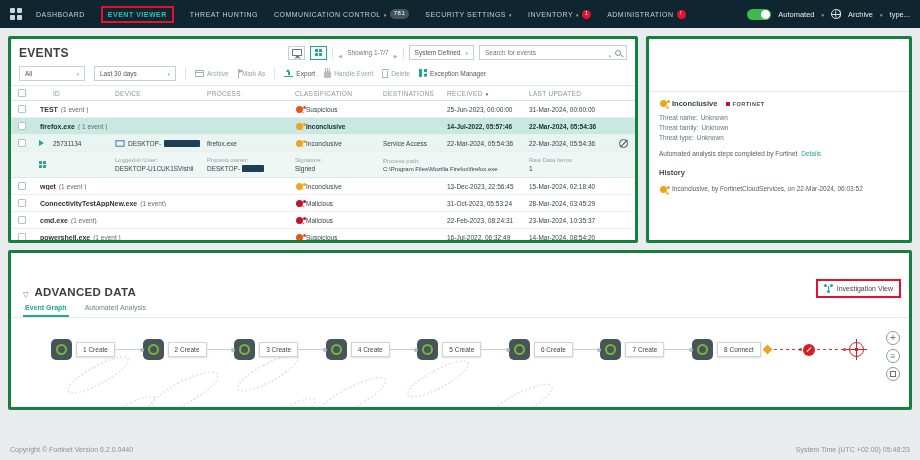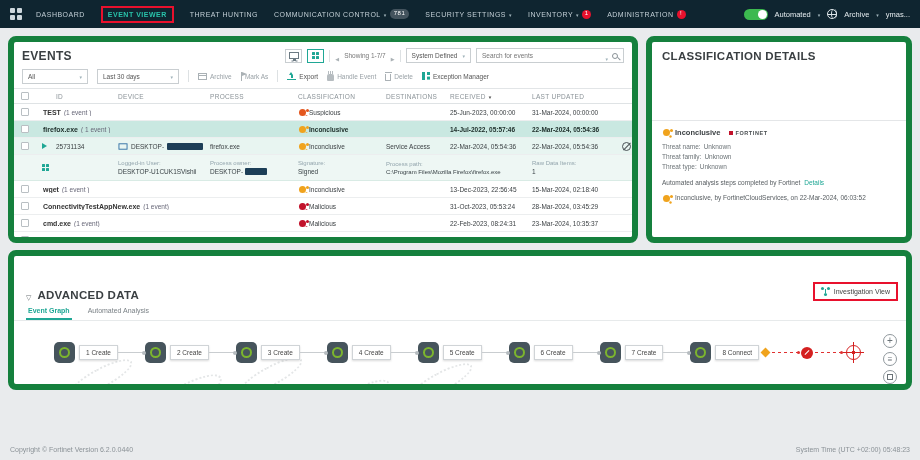--- a/index.html
+++ b/index.html
@@ -17,24 +17,24 @@
 .badge.red{background:#e8112d;border-radius:50%;min-width:9px;height:9px;display:inline-flex;align-items:center;justify-content:center;padding:0 2px}
 .cr:after{content:"▾";font-size:5px;color:#9fb2ba}
 .hdr-right{margin-left:auto;display:flex;align-items:center;gap:7px;color:#e4ebee;font-size:7.5px}
 .toggle{width:24px;height:11px;border-radius:6px;background:#3cb94f;position:relative;flex:0 0 auto}
 .toggle:after{content:"";position:absolute;right:1px;top:1px;width:9px;height:9px;border-radius:50%;background:#fff}
 .globe{width:10px;height:10px;border:1px solid #dfe7ea;border-radius:50%;position:relative;flex:0 0 auto}
 .globe:before{content:"";position:absolute;left:0;right:0;top:3.5px;border-top:1px solid #dfe7ea}
 .globe:after{content:"";position:absolute;left:3px;top:-1px;bottom:-1px;width:4px;border:1px solid #dfe7ea;border-top:0;border-bottom:0;border-radius:50%}
 
 
-.panel{position:absolute;background:#fff;border:6px solid #15803d;border-radius:8px}
+.panel{position:absolute;background:#fff;border:3px solid #15803d;border-radius:2px}
 #events{left:8px;top:36px;width:630px;height:207px;overflow:hidden}
 #classif{left:646px;top:36px;width:266px;height:207px;overflow:hidden}
-#advanced{left:8px;top:250px;width:904px;height:140px;overflow:hidden}
+#advanced{left:8px;top:250px;width:904px;height:160px;overflow:hidden}
 
 
 .ev-head{display:flex;align-items:center;padding:5px 8px 2px;gap:5px;height:24px}
 .ev-title{font-size:12px;font-weight:bold;color:#3a3f42;letter-spacing:.3px;margin-right:auto}
 .btn-sq{width:17px;height:14px;border:1px solid #c9ced1;background:#fff;display:flex;align-items:center;justify-content:center;cursor:pointer}
 .btn-sq.on{border-color:#1fa795}
 .vsep{width:1px;height:12px;background:#dde1e3}
 .pg:after{font-size:5px;color:#aab1b5}
 .pg.l:after{content:"◀"}
 .pg.r:after{content:"▶"}
@@ -191,21 +191,21 @@
       <span class="badge red">!</span>
     </span>
   </div>
   <div class="hdr-right">
     <span class="toggle"></span>
     <span>Automated</span>
     <span class="cr"></span>
     <span class="globe"></span>
     <span>Archive</span>
     <span class="cr"></span>
-    <span>ymas...</span>
+    <span>type...</span>
   </div>
 </div>
 
 <div class="panel" id="events">
   <div class="ev-head">
     <span class="ev-title">EVENTS</span>
     <span class="btn-sq">
         <i class="i-mon"></i>
       </span>
     <span class="btn-sq on">
@@ -397,21 +397,20 @@
         <i class="ci suspicious"></i>
         <span>Suspicious</span>
       </span>
     <span class="cell c8">16-Jul-2022, 06:32:49</span>
     <span class="cell c9">14-Mar-2024, 08:54:20</span>
   </div>
 
 </div>
 
 <div class="panel" id="classif">
-  <div class="cl-title">CLASSIFICATION DETAILS</div>
   <div class="cl-box">
     <div class="cl-line">
       <i class="ci inconclusive"></i>
       <span class="cl-val">Inconclusive</span>
       <span class="brand">
           <i></i>
           <span>FORTINET</span>
         </span>
     </div>
     <div class="cl-fields">
@@ -425,20 +424,21 @@
         </span>
       <span class="cl-f">
           <span>Threat type:</span>
           <span>Unknown</span>
         </span>
     </div>
     <div class="cl-analysis">
       <span>Automated analysis steps completed by Fortinet</span>
       <a>Details</a>
     </div>
+    <div class="cl-hist-t">History</div>
     <div class="cl-hist">
       <i class="ci inconclusive" style="margin-top:2px"></i>
       <span>Inconclusive, by FortinetCloudServices, on 22-Mar-2024, 06:03:52</span>
     </div>
   </div>
 </div>
 
 <div class="panel" id="advanced">
   <div class="adv-head">
     <span class="collapse"></span>

